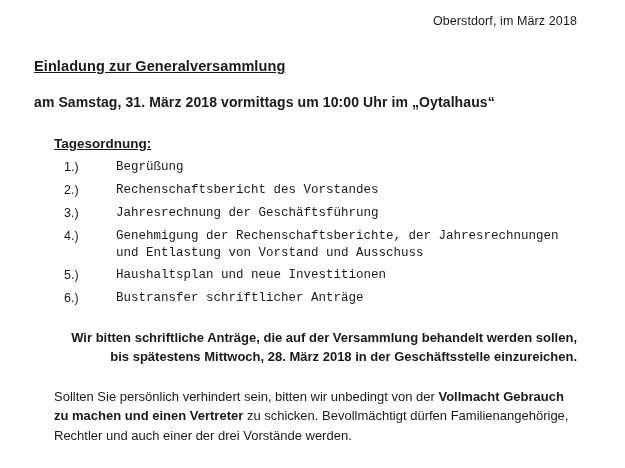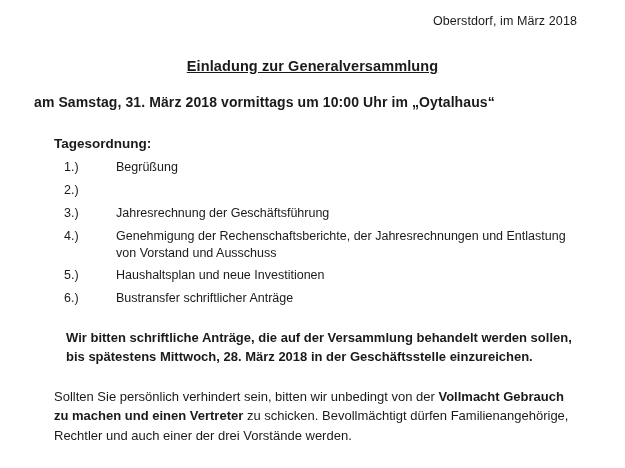--- a/index.html
+++ b/index.html
@@ -22,21 +22,20 @@
     padding: 10px 34px 0 34px;
   }
   .dateline {
     text-align: right;
     font-size: 12.5px;
     padding-right: 14px;
     margin-top: 4px;
     letter-spacing: 0.1px;
   }
   .title {
-    text-align: center;
     font-size: 14.5px;
     font-weight: bold;
     text-decoration: underline;
     margin-top: 30px;
     letter-spacing: 0.1px;
   }
   .subtitle-block {
     margin-top: 20px;
   }
   .subtitle-1 {
@@ -46,20 +45,21 @@
   }
   .subtitle-2 {
     font-size: 13.5px;
     font-weight: bold;
     margin-top: 4px;
     letter-spacing: 0.1px;
   }
   .agenda-heading {
     font-size: 13.5px;
     font-weight: bold;
+    text-decoration: underline;
     margin-top: 26px;
     margin-left: 20px;
   }
   .agenda-list {
     margin-top: 8px;
     margin-left: 20px;
   }
   .agenda-row {
     display: flex;
     align-items: flex-start;
@@ -69,28 +69,30 @@
   }
   .agenda-num {
     width: 62px;
     flex: 0 0 62px;
     padding-left: 10px;
     box-sizing: border-box;
   }
   .agenda-text {
     flex: 1 1 auto;
     padding-right: 10px;
+    font-family: Liberation Mono, monospace;
   }
   .para-bold {
     font-size: 13px;
     font-weight: bold;
     margin-top: 22px;
     margin-left: 32px;
     margin-right: 14px;
     line-height: 1.45;
+    text-align: right;
   }
   .para {
     font-size: 13px;
     margin-top: 20px;
     margin-left: 20px;
     margin-right: 14px;
     line-height: 1.5;
   }
   .para b {
     font-weight: bold;
@@ -111,20 +113,21 @@
 
   <div class="agenda-heading">Tagesordnung:</div>
 
   <div class="agenda-list">
     <div class="agenda-row">
       <div class="agenda-num">1.)</div>
       <div class="agenda-text">Begrüßung</div>
     </div>
     <div class="agenda-row">
       <div class="agenda-num">2.)</div>
+      <div class="agenda-text">Rechenschaftsbericht des Vorstandes</div>
     </div>
     <div class="agenda-row">
       <div class="agenda-num">3.)</div>
       <div class="agenda-text">Jahresrechnung der Geschäftsführung</div>
     </div>
     <div class="agenda-row">
       <div class="agenda-num">4.)</div>
       <div class="agenda-text">Genehmigung der Rechenschaftsberichte, der Jahresrechnungen und Entlastung von Vorstand und Ausschuss</div>
     </div>
     <div class="agenda-row">

